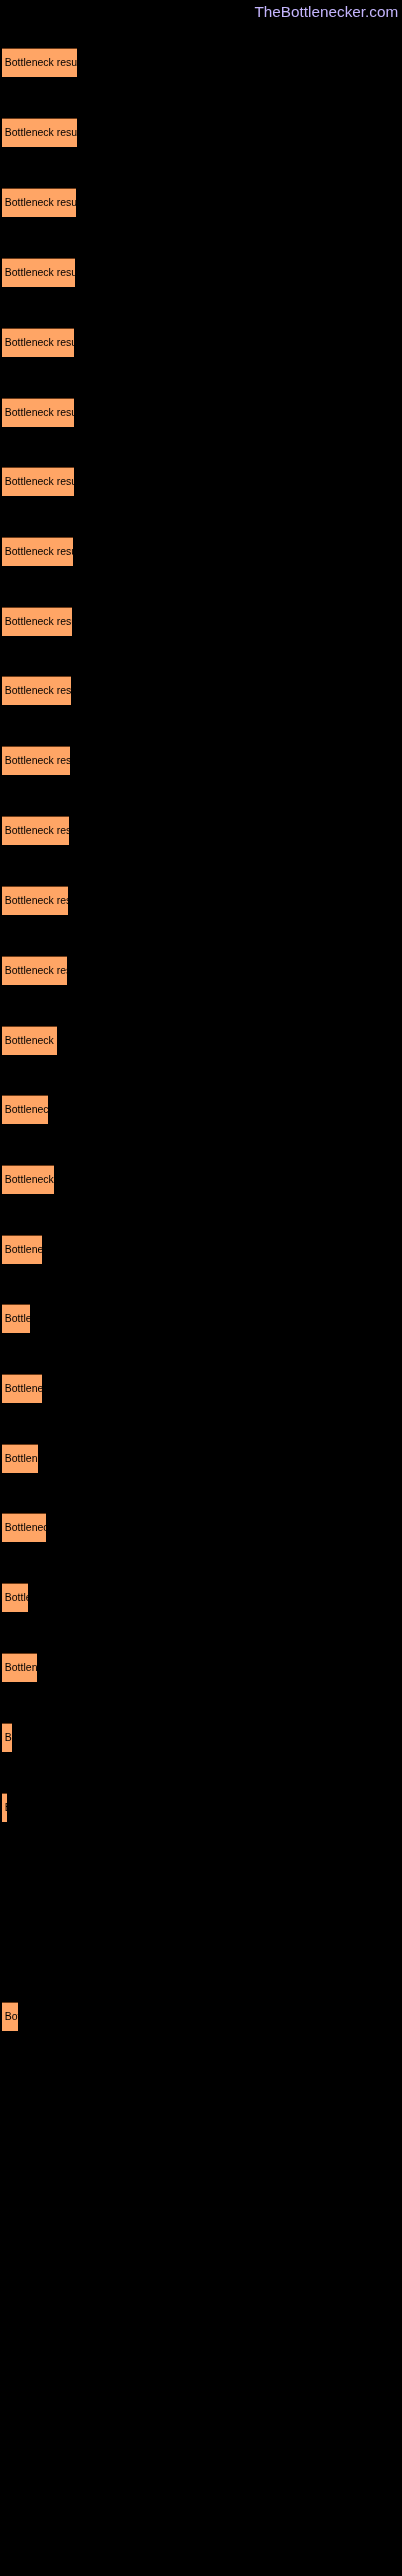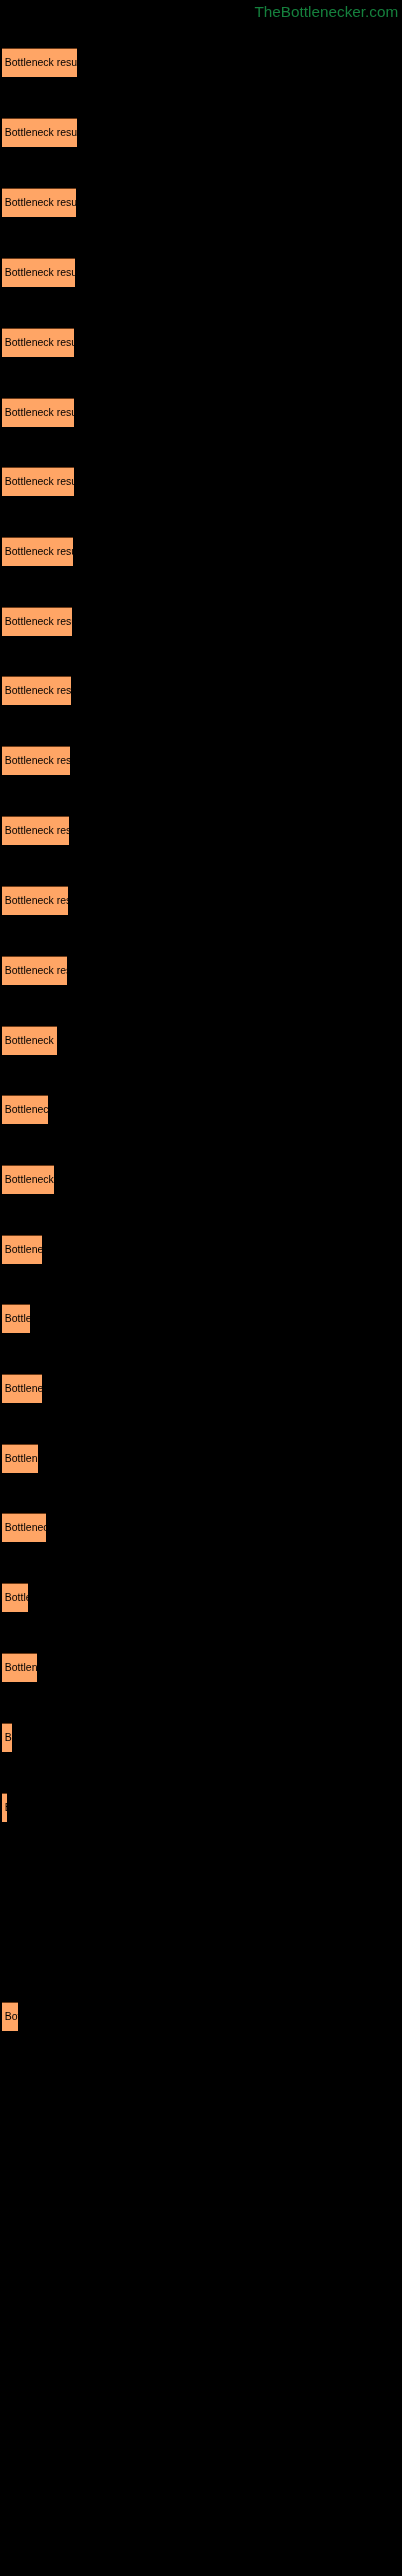--- a/index.html
+++ b/index.html
@@ -15,21 +15,21 @@
     font-family: "Liberation Sans", sans-serif;
     overflow: hidden;
   }
 
   .watermark {
     position: absolute;
     right: 4.8px;
     top: 1.6px;
     font-family: "Liberation Sans", sans-serif;
     font-size: 15.3px;
-    color: #15803d;
+    color: #c4b5fd;
     letter-spacing: 0px;
     white-space: nowrap;
     line-height: 19.3px;
   }
 
   .chart {
     position: absolute;
     left: 0;
     top: 0;
     width: 403px;

